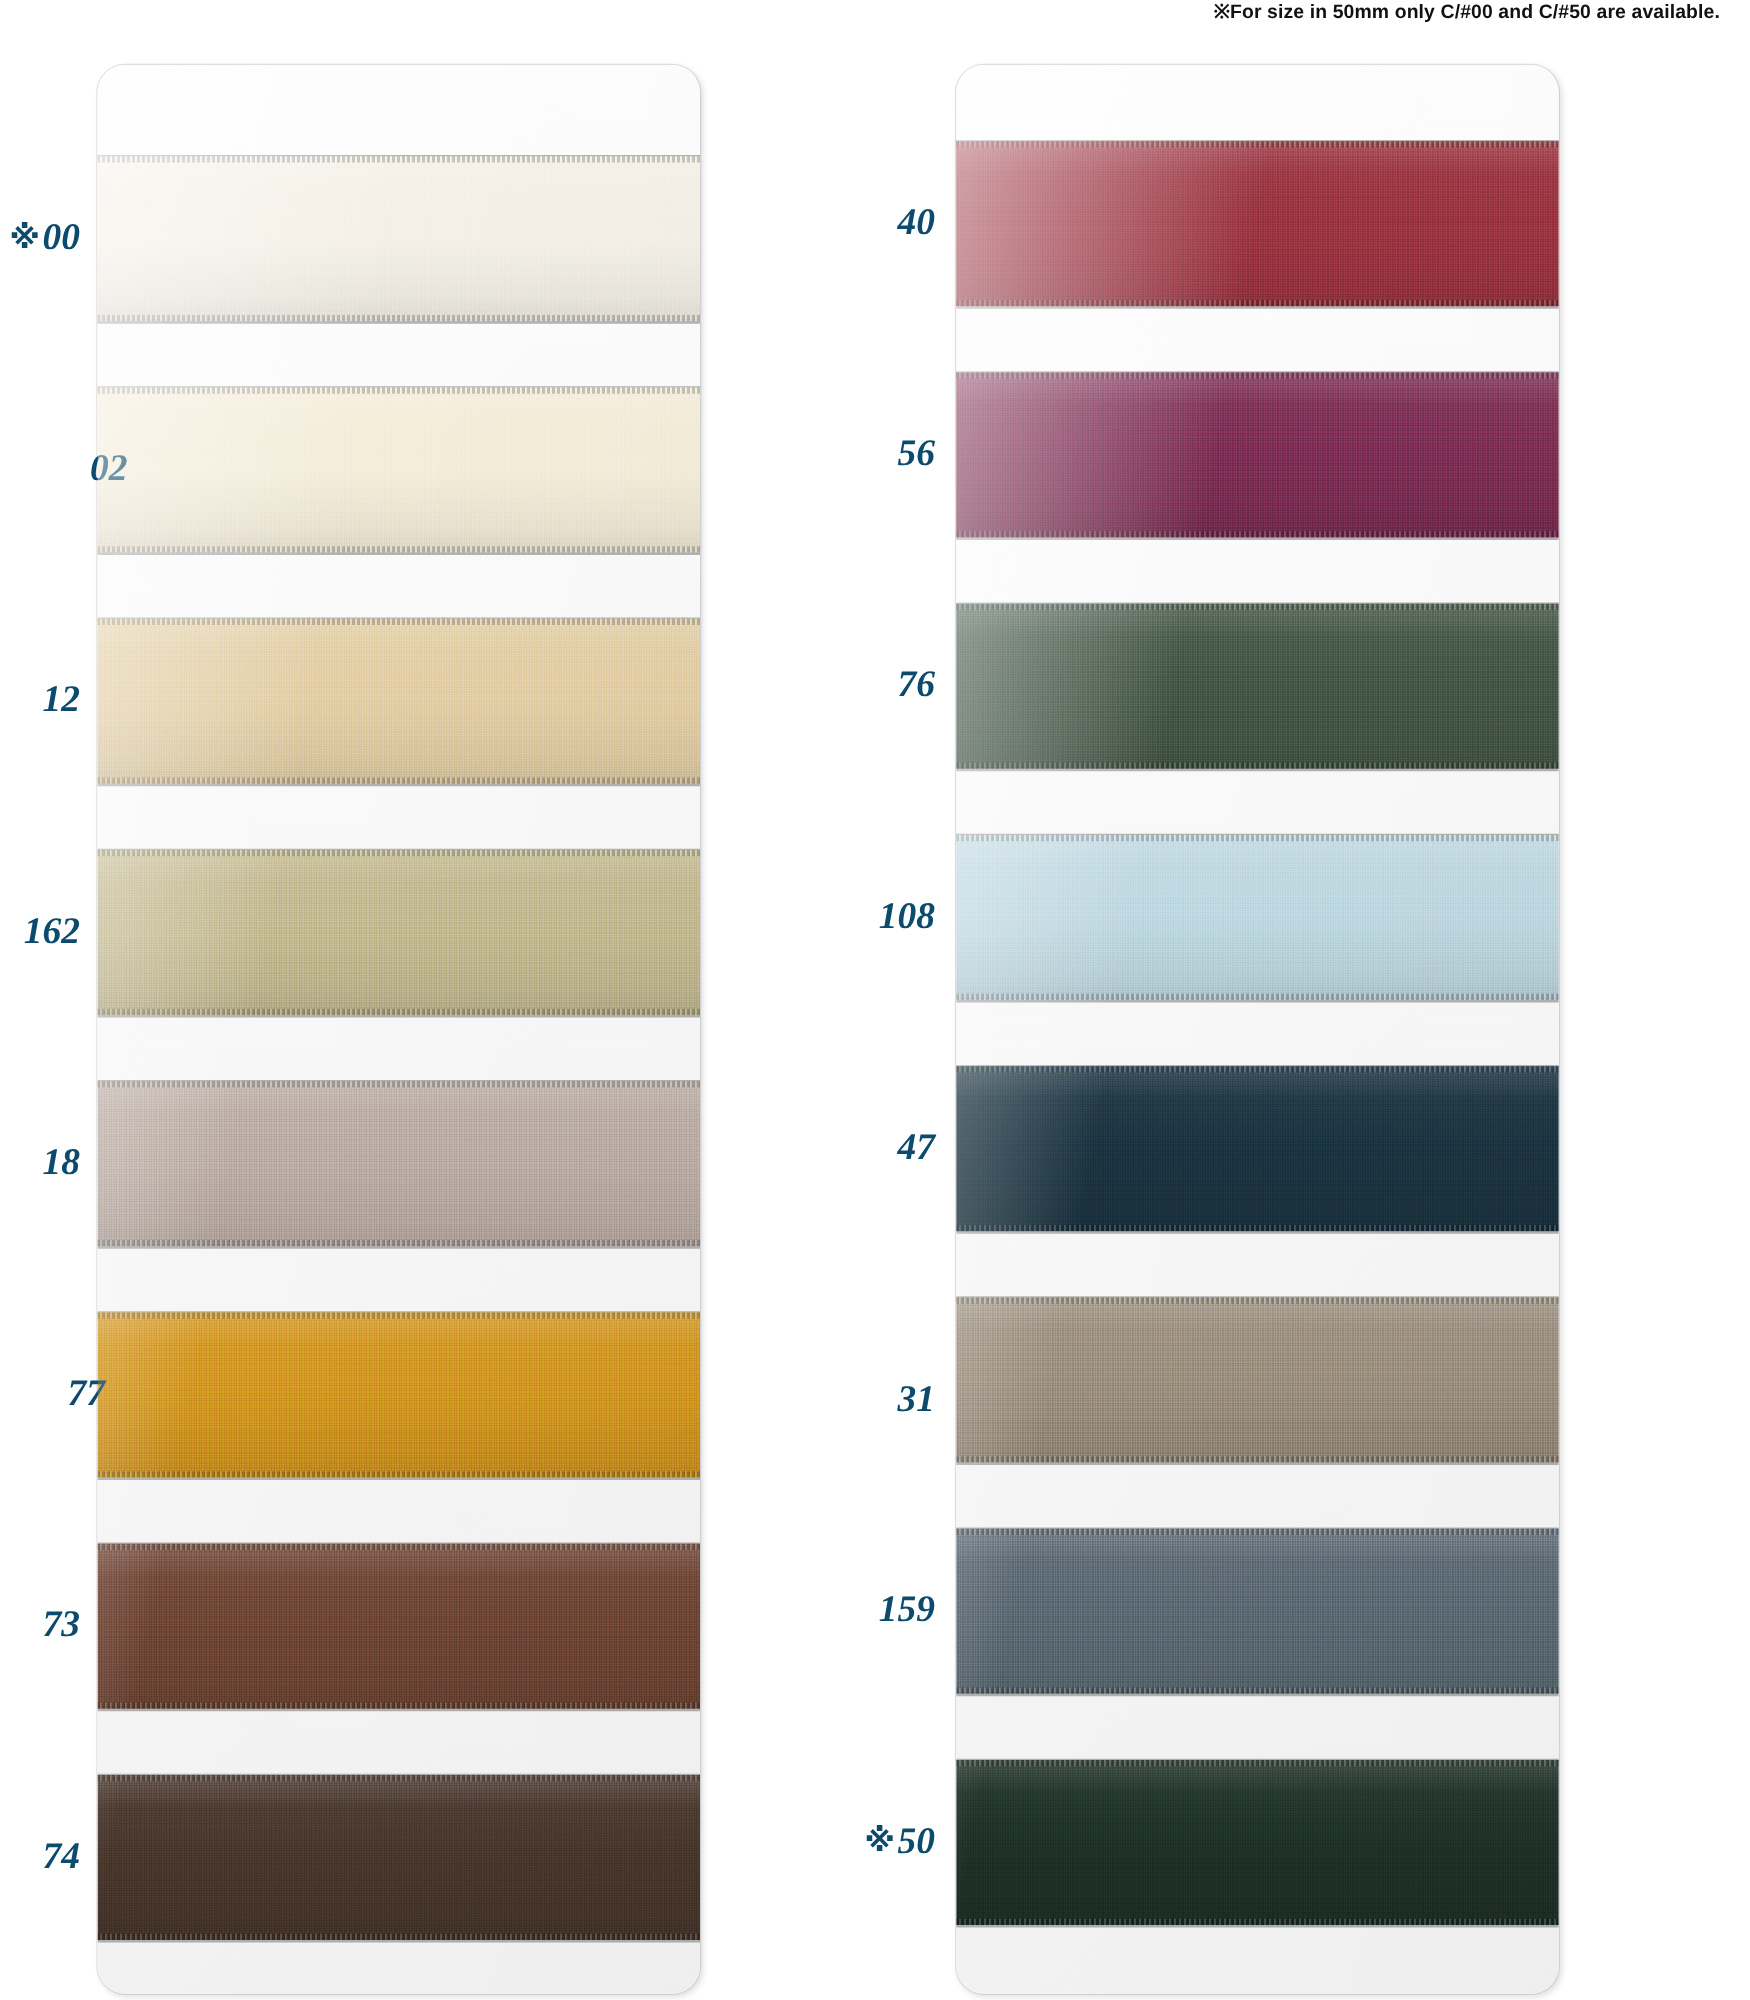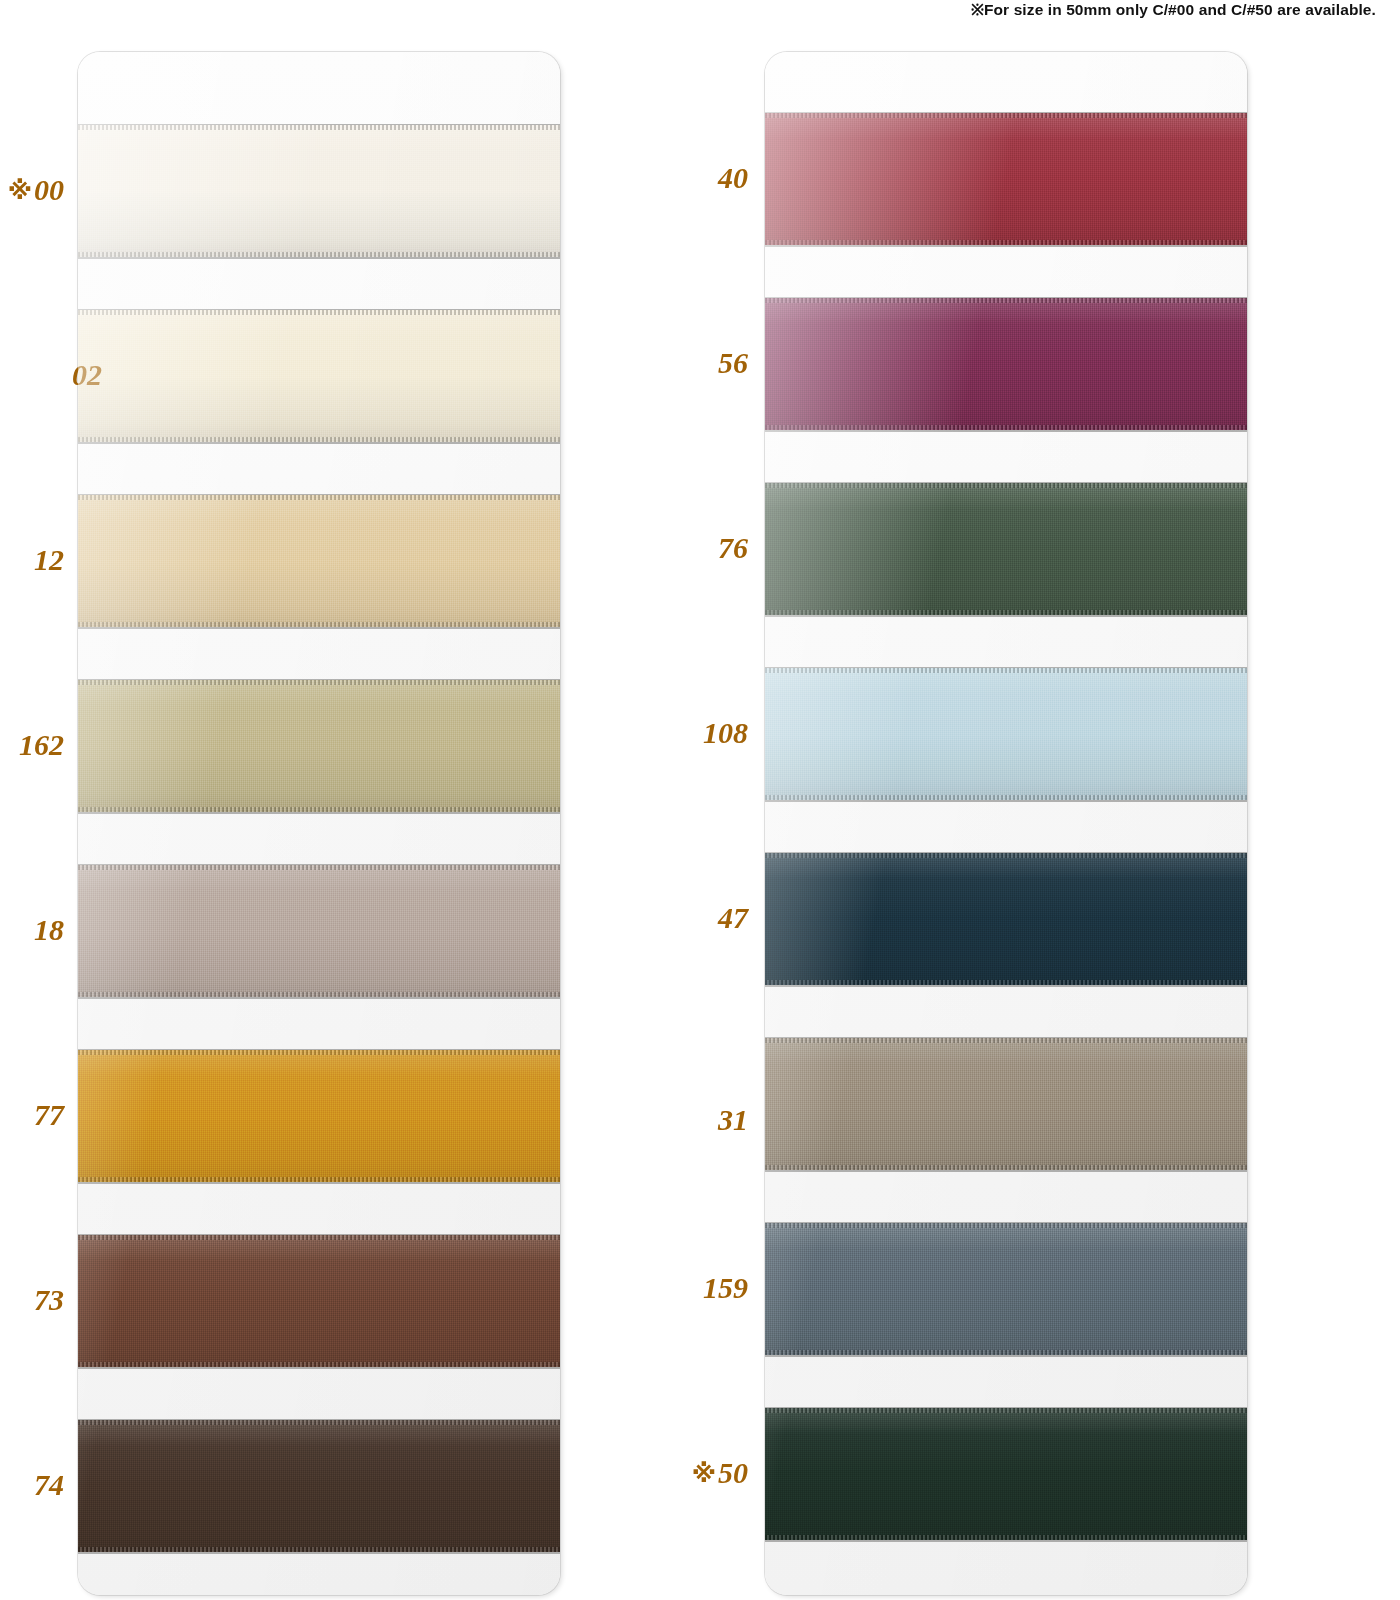--- a/index.html
+++ b/index.html
@@ -129,21 +129,21 @@
   .swatch .edge-top    { top: -1px; }
   .swatch .edge-bottom { bottom: -2px; }
 
   
   .label {
     position: absolute;
     font-family: "Liberation Serif", "DejaVu Serif", serif;
     font-weight: 700;
     font-style: italic;
     font-size: 30px;
-    color: #a16207;
+    color: #0c4a6e;
     white-space: nowrap;
     line-height: 1;
   }
   .label.left-col {
     left: 0px;
     width: 64px;
     text-align: right;
   }
   .label.right-col {
     left: 620px;
@@ -209,21 +209,21 @@
         <div class="edge-bottom"></div>
       </div>
     </div>
 </div>
 <div id="labels-left">
     <div class="label left-col" style="top: 175px;"><span class="mark">※</span><span>00</span></div>
     <div class="label left-col" style="top: 360px; padding-left: 38px;"><span>02</span></div>
     <div class="label left-col" style="top: 545px;"><span>12</span></div>
     <div class="label left-col" style="top: 730px;"><span>162</span></div>
     <div class="label left-col" style="top: 915px;"><span>18</span></div>
-    <div class="label left-col" style="top: 1100px;"><span>77</span></div>
+    <div class="label left-col" style="top: 1100px; padding-left: 20px;"><span>77</span></div>
     <div class="label left-col" style="top: 1285px;"><span>73</span></div>
     <div class="label left-col" style="top: 1470px; text-align: right;"><span>74</span></div>
   </div>
 
 <div class="column right">
   <div class="card" id="card-right">
       <div class="swatch" style="top: 61px; height: 132px;">
         <div class="edge-top"></div>
         <div class="face" style="background-color: rgb(154, 52, 65);"></div>
         <div class="edge-bottom"></div>

